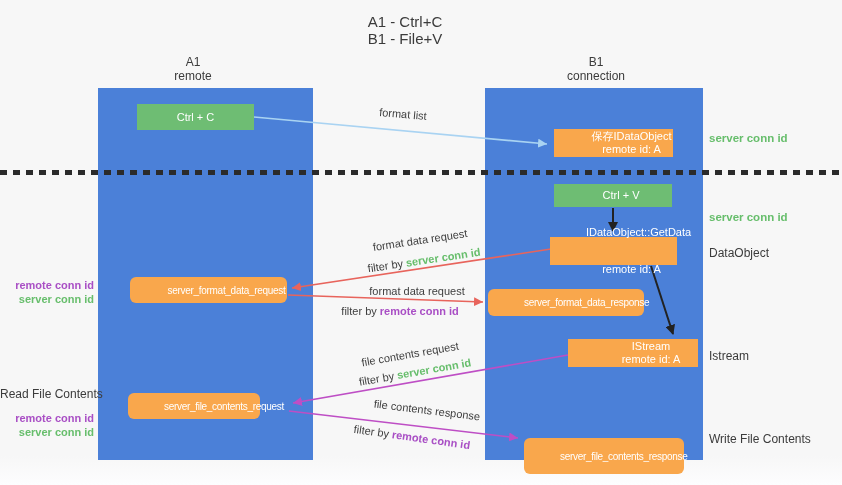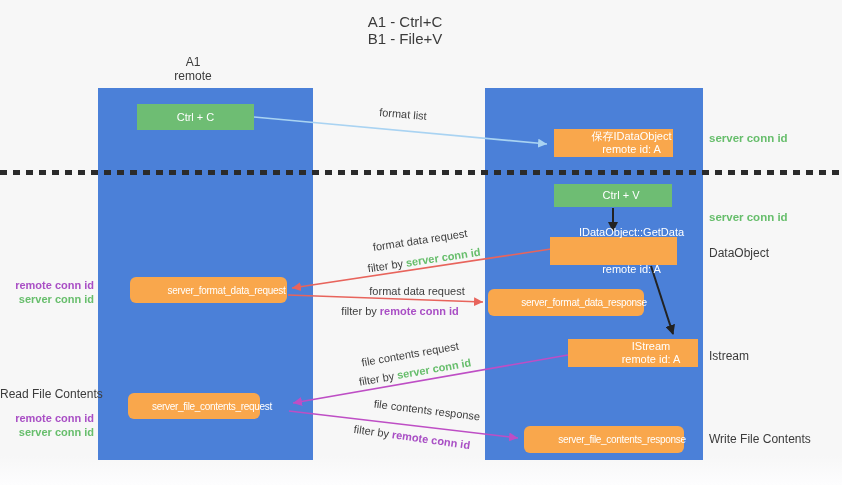--- a/index.html
+++ b/index.html
@@ -20,35 +20,35 @@
   }
 
   .title { position:absolute; left:405px; top:13px; transform:translateX(-50%);
            font-size:15px; line-height:17px; color:#3b3b3b; z-index:2; }
   .lane-header { position:absolute; width:140px; text-align:center; font-size:12px;
                  line-height:14px; color:#3b3b3b; z-index:2; }
   .hdr-left  { left:123px; top:55px; }
   .hdr-right { left:526px; top:55px; }
 
   .box { position:absolute; z-index:4; display:flex; flex-direction:column;
-         align-items:center; justify-content:center; color:#fff; font-size:11px;
+         justify-content:center; color:#fff; font-size:11px;
          line-height:13px; text-align:center; white-space:nowrap; }
   .green  { background:#6ebd73; }
   .orange { background:#f9a74c;padding-left:36px; }
   .long { font-size:10px; letter-spacing:-0.3px;border-radius:6px; }
 
   .box-ctrl-c   { left:137px; top:104px; width:117px; height:26px; }
   .box-save     { left:554px; top:129px; width:119px; height:28px; }
   .box-ctrl-v   { left:554px; top:184px; width:118px; height:23px;padding-left:16px; }
   .box-getdata  { left:550px; top:237px; width:127px; height:28px;gap:24px; }
   .box-fmt-req  { left:130px; top:277px; width:157px; height:26px; }
   .box-fmt-resp { left:488px; top:289px; width:156px; height:27px; }
   .box-istream  { left:568px; top:339px; width:130px; height:28px; }
   .box-file-req { left:128px; top:393px; width:132px; height:26px; }
-  .box-file-resp{ left:524px; top:426px; width:160px; height:27px; }
+  .box-file-resp{ left:524px; top:438px; width:160px; height:36px; }
 
   svg.arrows { position:absolute; left:0; top:0; z-index:3; }
 
   .flow-label { position:absolute; z-index:5; font-size:11px; color:#3e3e3e;
                 white-space:nowrap; transform-origin:center; }
   .green-t  { color:#67be6c; font-weight:bold; }
   .purple-t { color:#a94fc5; font-weight:bold; }
 
   .side-right { position:absolute; left:709px; z-index:2; font-size:12px;
                 white-space:nowrap; }
@@ -68,20 +68,24 @@
   <div class="divider"></div>
 
   <div class="title">
     <div>A1 - Ctrl+C</div>
     <div>B1 - File+V</div>
   </div>
 
   <div class="lane-header hdr-left">
     <div>A1</div>
     <div>remote</div>
+  </div>
+  <div class="lane-header hdr-right">
+    <div>B1</div>
+    <div>connection</div>
   </div>
 
   <svg class="arrows" width="842" height="485">
     <defs>
       <marker id="m-blue" markerUnits="userSpaceOnUse" markerWidth="11" markerHeight="9" refX="9" refY="4.5" orient="auto">
         <polygon points="0,0 9,4.5 0,9" fill="#a9d3f2"></polygon>
       </marker>
       <marker id="m-red" markerUnits="userSpaceOnUse" markerWidth="11" markerHeight="9" refX="9" refY="4.5" orient="auto">
         <polygon points="0,0 9,4.5 0,9" fill="#e8645c"></polygon>
       </marker>

